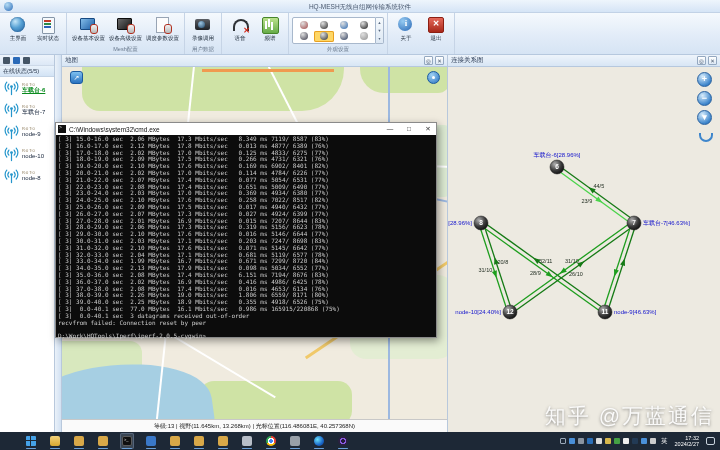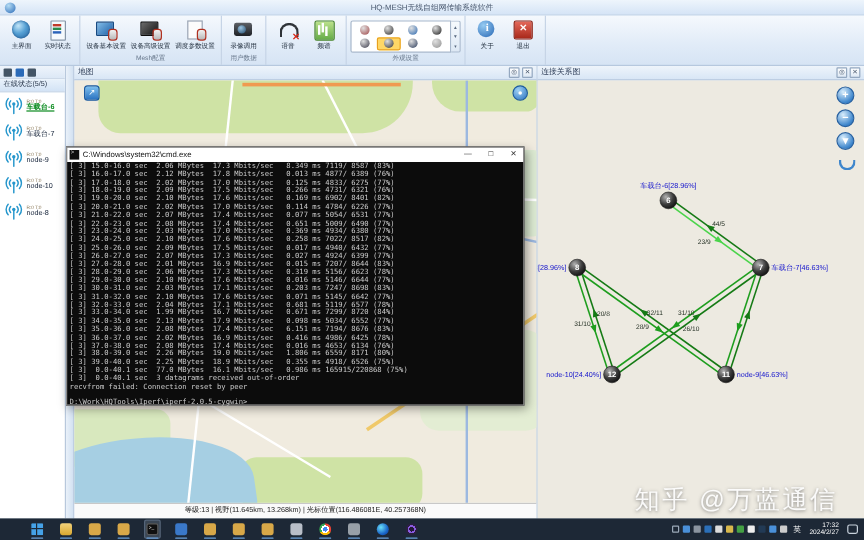--- a/index.html
+++ b/index.html
@@ -118,21 +118,21 @@
   .tb-ico.edge{border-radius:50%;background:radial-gradient(circle at 35% 35%,#6ae0f8,#1a66c8 60%,#0a3a90);}
   .tb-ico.purple{border-radius:50%;background:radial-gradient(circle at 50% 50%,#241a38 0 2px,#8a5ae0 2px 3.4px,#2a2040 3.4px);}
   .tb-right{margin-left:auto;display:flex;align-items:center;gap:3px;padding-right:5px;}
   .tray-ico{width:6px;height:6px;border-radius:1px;}
   .tray-ico.outline{background:transparent;border:1px solid #9aa8b8;}
   .ime{color:#fff;font-size:6.5px;padding:0 2px;}
   .clock{color:#fff;font-size:5.5px;line-height:6.5px;text-align:right;padding:0 2px;}
   .notif{width:9px;height:8px;border:1px solid #c8d2dc;border-radius:2px;margin-left:2px;}
 
   
-  .watermark{position:absolute;right:22px;top:402px;font-size:21px;color:rgba(255,255,255,.92);letter-spacing:2px;text-shadow:0 1px 3px rgba(90,90,90,.7);white-space:nowrap;z-index:15;}
+  .watermark{position:absolute;right:6px;top:402px;font-size:21px;color:rgba(255,255,255,.92);letter-spacing:2px;text-shadow:0 1px 3px rgba(90,90,90,.7);white-space:nowrap;z-index:15;}
 </style>
 </head>
 <body>
 
 <div class="screen">
 
   <div class="titlebar">
     <span class="app-logo"></span>
     <span>HQ-MESH无线自组网传输系统软件</span>
   </div>

